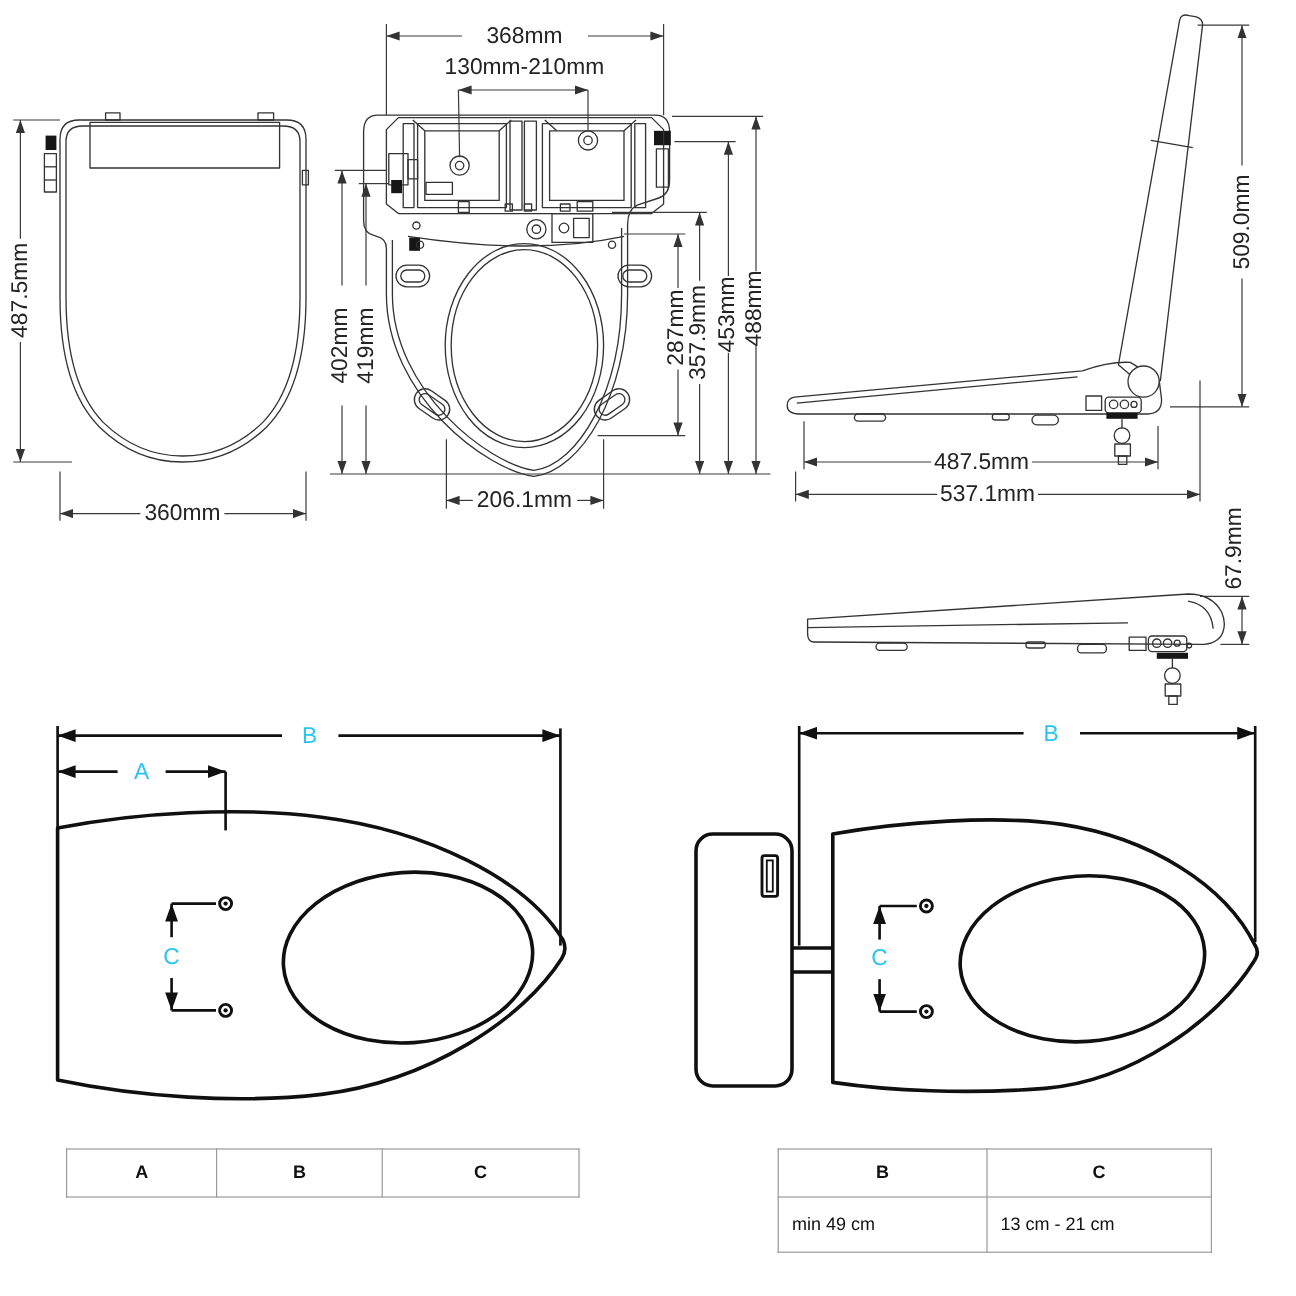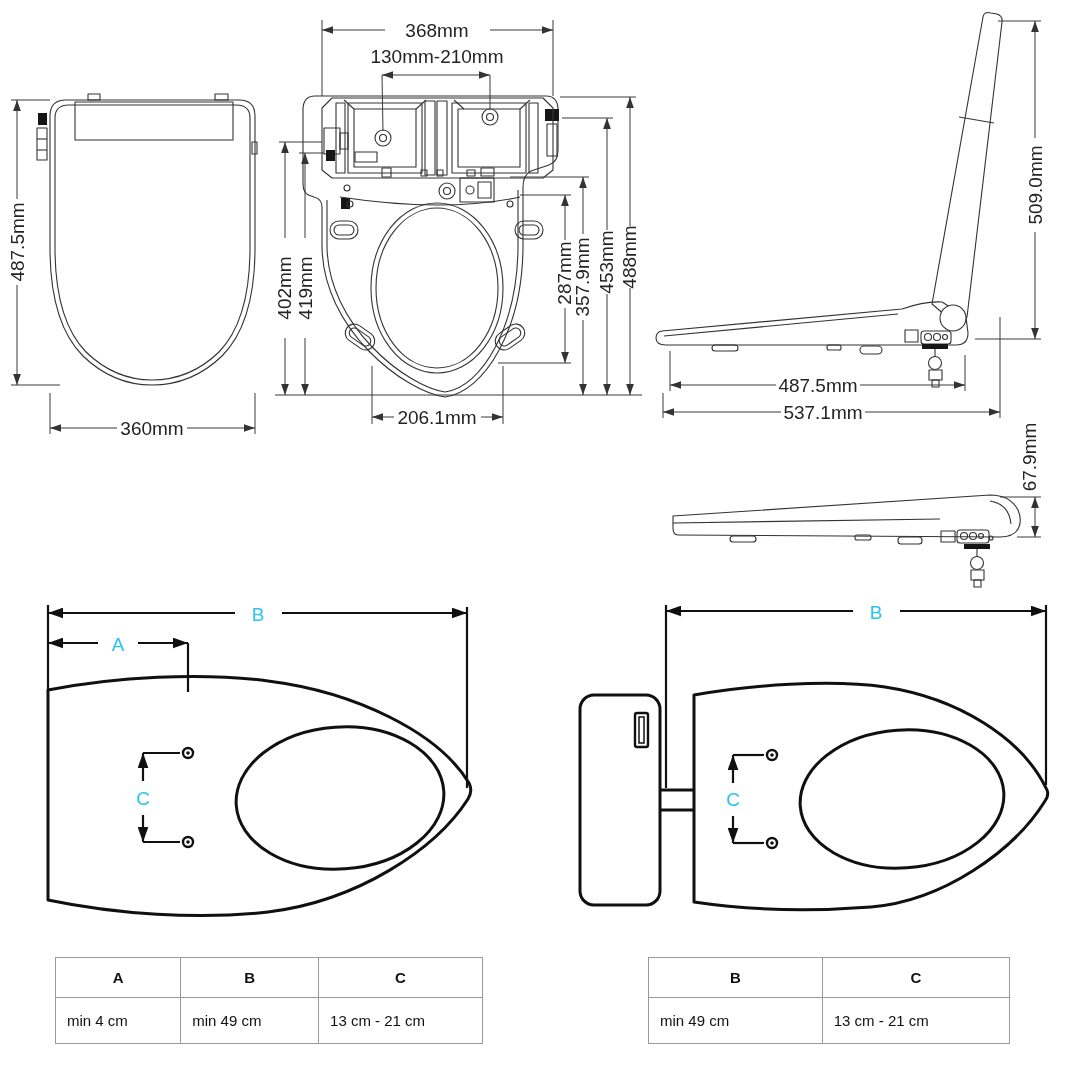--- a/index.html
+++ b/index.html
@@ -348,25 +348,20 @@
 </svg>
 </div>
 
 <table class="dimtable" style="left:55px;top:957px;width:428px">
   <tbody>
         <tr>
     <th style="width:125px">A</th>
     <th style="width:138px">B</th>
     <th style="width:165px">C</th>
   </tr>
-  <tr>
-    <td>min 4 cm</td>
-    <td>min 49 cm</td>
-    <td>13 cm - 21 cm</td>
-  </tr>
 </tbody>
     </table>
 
 <table class="dimtable" style="left:648px;top:957px;width:362px">
   <tbody>
         <tr>
     <th style="width:174px">B</th>
     <th style="width:188px">C</th>
   </tr>
   <tr>

